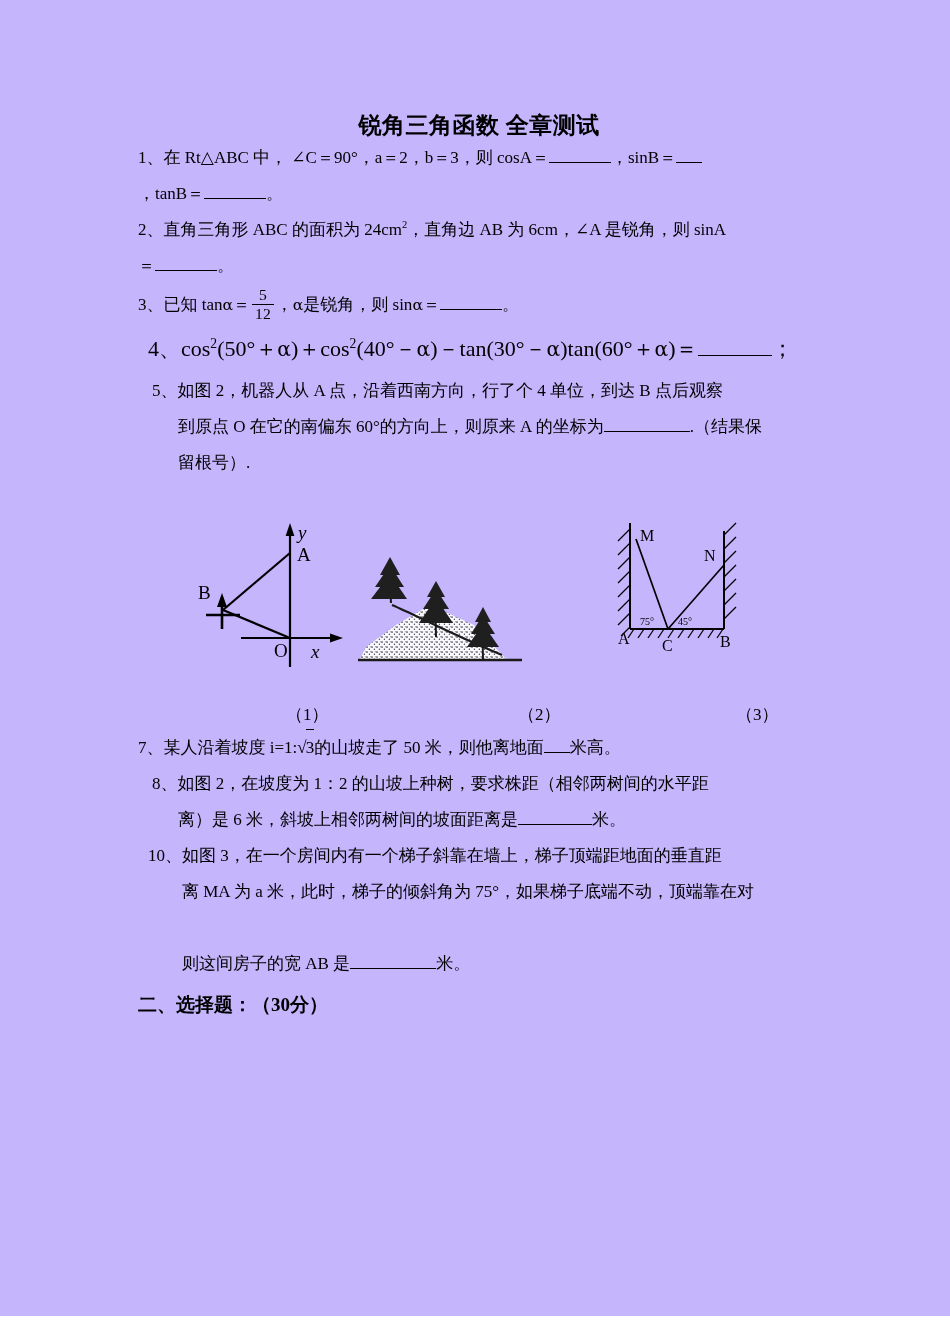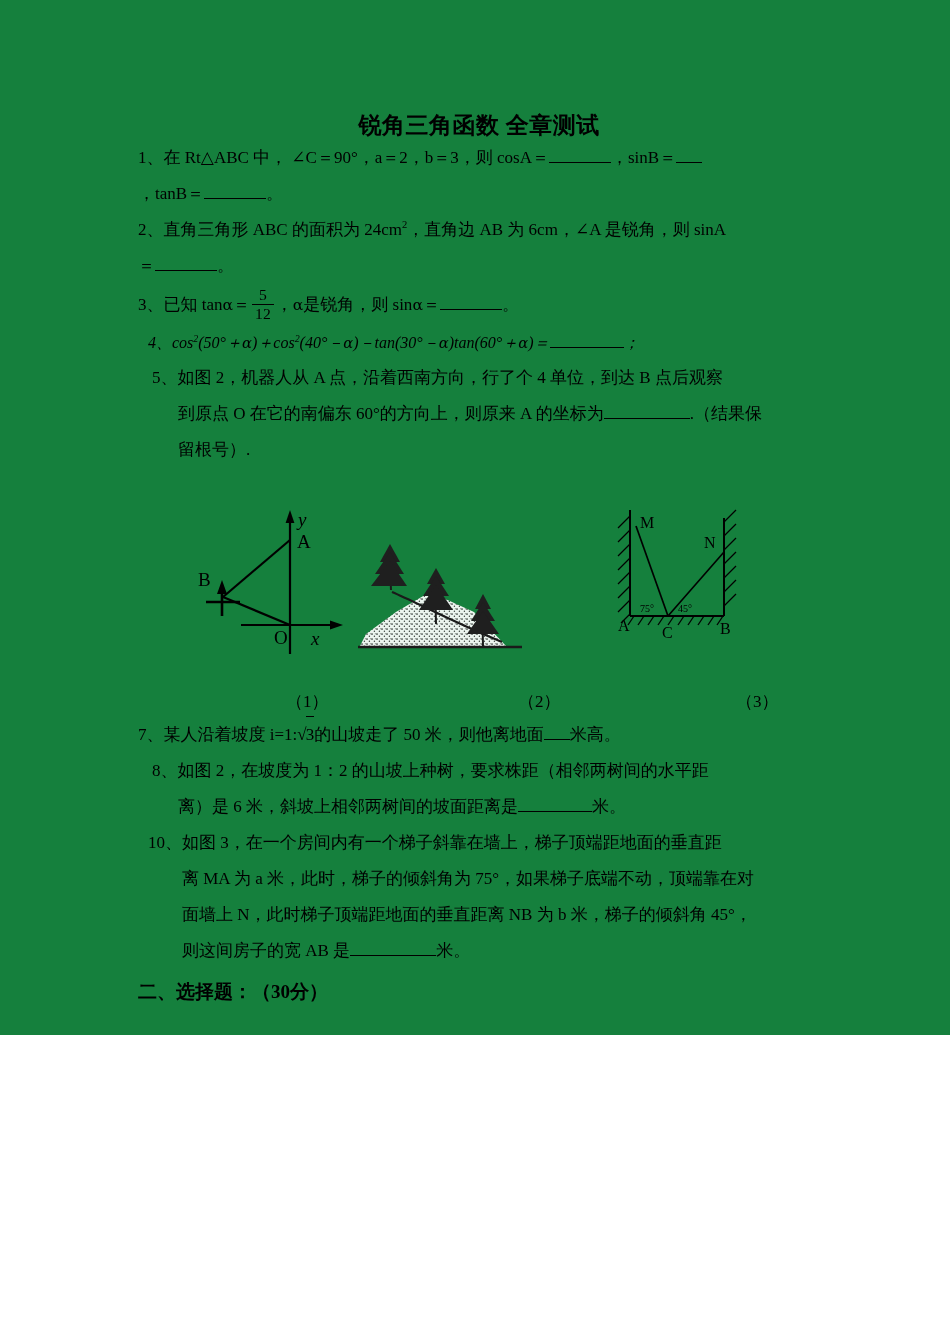--- a/index.html
+++ b/index.html
@@ -12,22 +12,22 @@
     height: 1344px;
     position: relative;
     font-family: "Liberation Serif", "DejaVu Serif", serif;
     color: #000000;
     overflow: hidden;
   }
   .page {
     position: absolute;
     left: 0; top: 0;
     width: 950px;
-    height: 1035px;
-    background: #15803d;
+    height: 1316px;
+    background: #c4b5fd;
   }
   .content {
     position: absolute;
     left: 138px;
     top: 0;
     width: 682px;
   }
 
   
   .doc-title {
@@ -155,21 +155,21 @@
 
   <div class="q">
     <span>2、</span><span>直角三角形 ABC 的面积为 24cm</span><sup class="sq">2</sup><span>，直角边 AB 为 6cm，∠A 是锐角，则 sinA</span><br>
     <span>＝</span><span class="blank b-md"></span><span>。</span>
   </div>
 
   <div class="q" style="line-height:2.5;">
     <span>3、</span><span>已知 tan</span><span class="alpha">α</span><span>＝</span><span class="frac"><span class="num">5</span><span class="den">12</span></span><span>，</span><span class="alpha">α</span><span>是锐角，则 sin</span><span class="alpha">α</span><span>＝</span><span class="blank b-md"></span><span>。</span>
   </div>
 
-  <div class="q q-pad" style="font-size:16px;font-style:italic;">
+  <div class="q q-pad" style="font-size:22px;">
     <span>4、</span><span>cos</span><sup class="sq">2</sup><span>(50°＋</span><span class="alpha">α</span><span>)＋cos</span><sup class="sq">2</sup><span>(40°－</span><span class="alpha">α</span><span>)－tan(30°－</span><span class="alpha">α</span><span>)tan(60°＋</span><span class="alpha">α</span><span>)＝</span><span class="blank b-lg"></span><span>；</span>
   </div>
 
   <div class="q q-hang" style="padding-left:40px;text-indent:-26px;">
     <span>5、</span><span>如图 2，机器人从 A 点，沿着西南方向，行了个 4 单位，到达 B 点后观察</span><br>
     <span>到原点 O 在它的南偏东 60°的方向上，则原来 A 的坐标为</span><span class="blank b-xl"></span><span>.（结果保</span><br>
     <span>留根号）.</span>
   </div>
 
   <div class="figures">
@@ -309,20 +309,20 @@
 
   <div class="q q-hang" style="padding-left:40px;text-indent:-26px;">
     <span>8、</span><span>如图 2，在坡度为 1：2 的山坡上种树，要求株距（相邻两树间的水平距</span><br>
     <span>离）是 6 米，斜坡上相邻两树间的坡面距离是</span><span class="blank b-lg"></span><span>米。</span>
   </div>
 
 
   <div class="q q-hang-lg" style="padding-left:44px;text-indent:-34px;">
     <span>10、</span><span>如图 3，在一个房间内有一个梯子斜靠在墙上，梯子顶端距地面的垂直距</span><br>
     <span>离 MA 为 a 米，此时，梯子的倾斜角为 75°，如果梯子底端不动，顶端靠在对</span><br>
-    <span>面墙上 N，此时梯子顶端距地面的垂直距离 NB 为 b 米，梯子的倾斜角 45°，</span><br>
+    <br>
     <span>则这间房子的宽 AB 是</span><span class="blank b-xl"></span><span>米。</span>
   </div>
 
   <div class="section-heading" style="margin-top:10px;">二、选择题：（30分）</div>
 
 </div>
 </div>
 
 </body></html>

